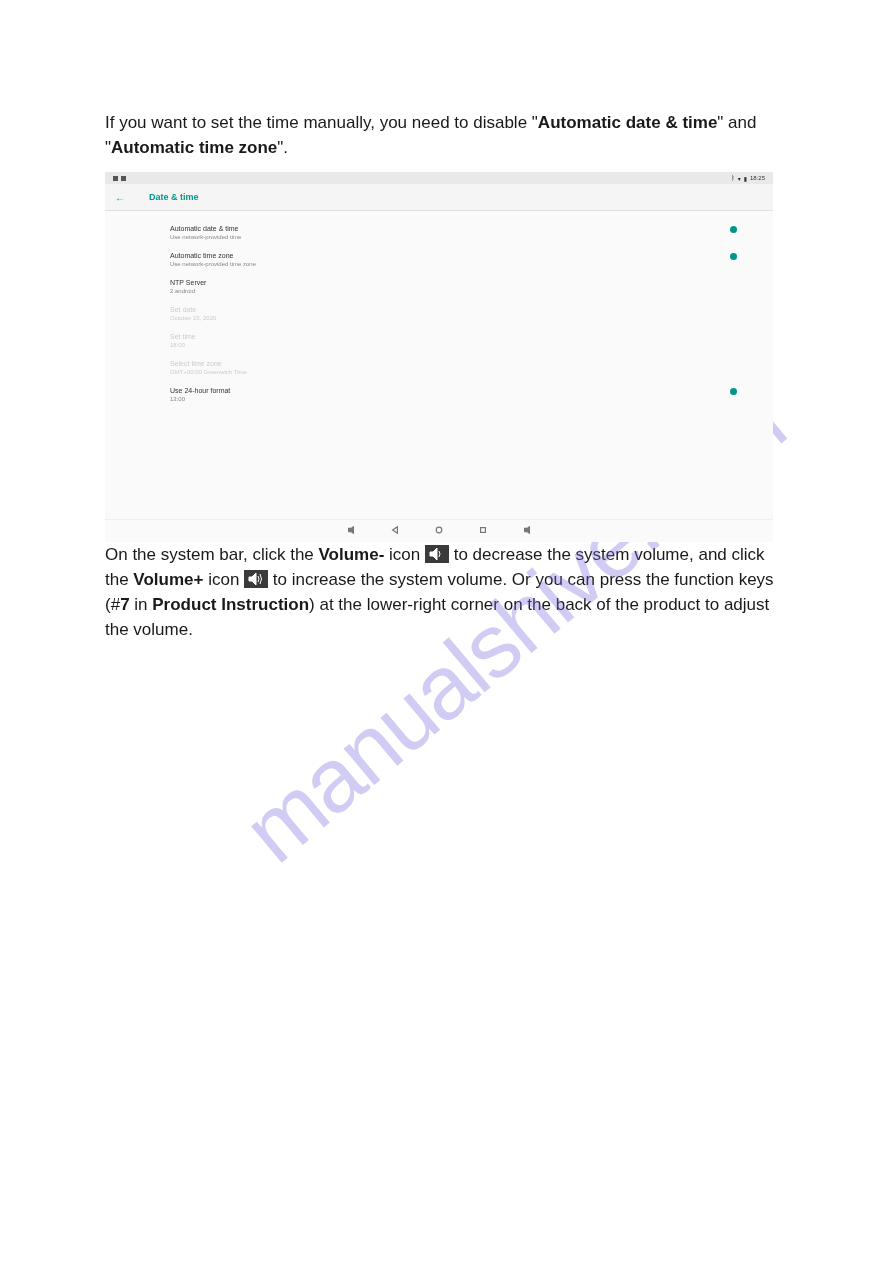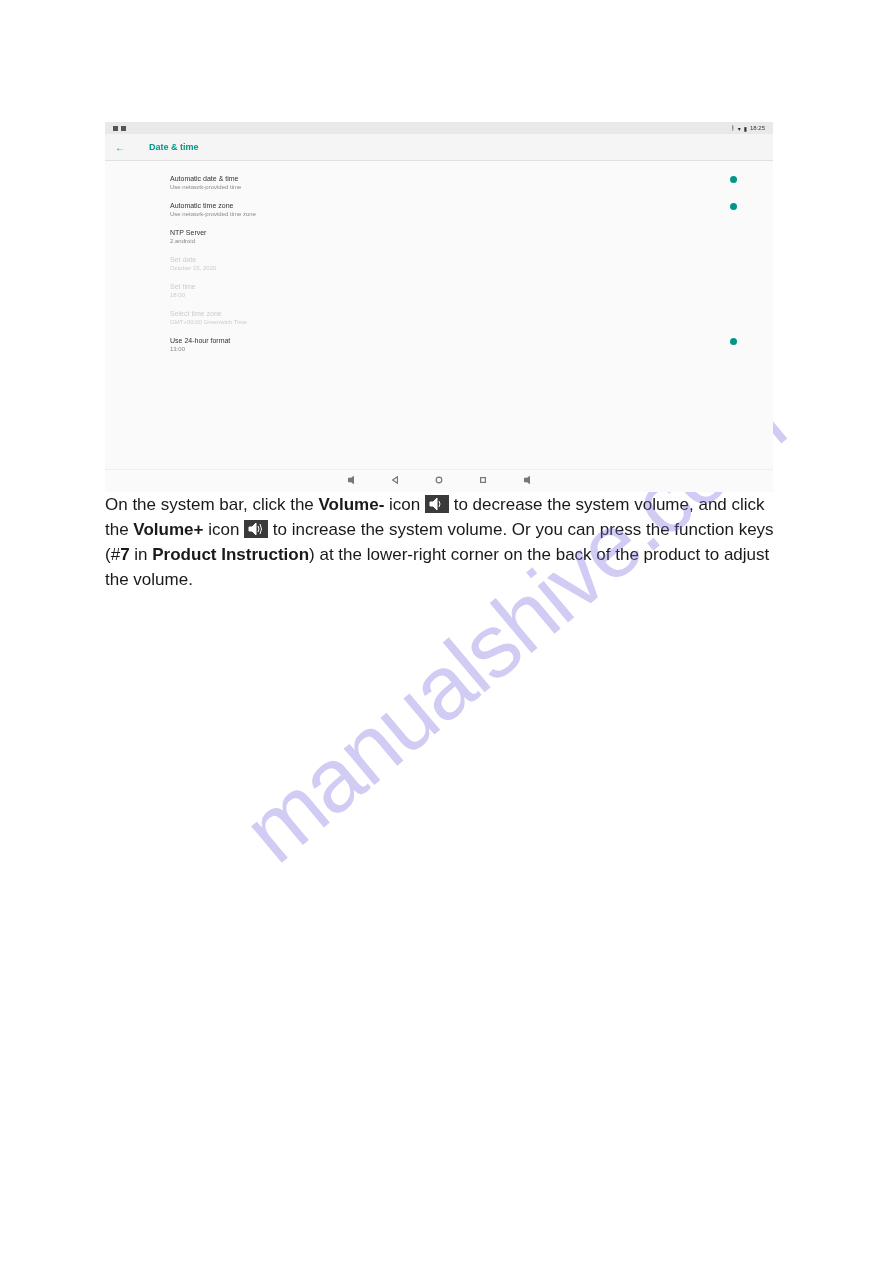--- a/index.html
+++ b/index.html
@@ -131,20 +131,23 @@
     letter-spacing: -2px;
   }
 </style>
 </head>
 <body>
 
 <div class="page">
 
   <div class="watermark">manualshive.com</div>
 
+  <p class="para">
+    <span>If you want to set the time manually, you need to disable "</span><span class="bold">Automatic date &amp; time</span><span>" and "</span><span class="bold">Automatic time zone</span><span>".</span>
+  </p>
 
   <div class="screenshot">
     <div class="ss-status">
       <div class="ss-status-left">
         <div class="sq"></div>
         <div class="sq"></div>
       </div>
       <div class="ss-status-right">
         <span>ᛒ</span>
         <span>▾</span>

